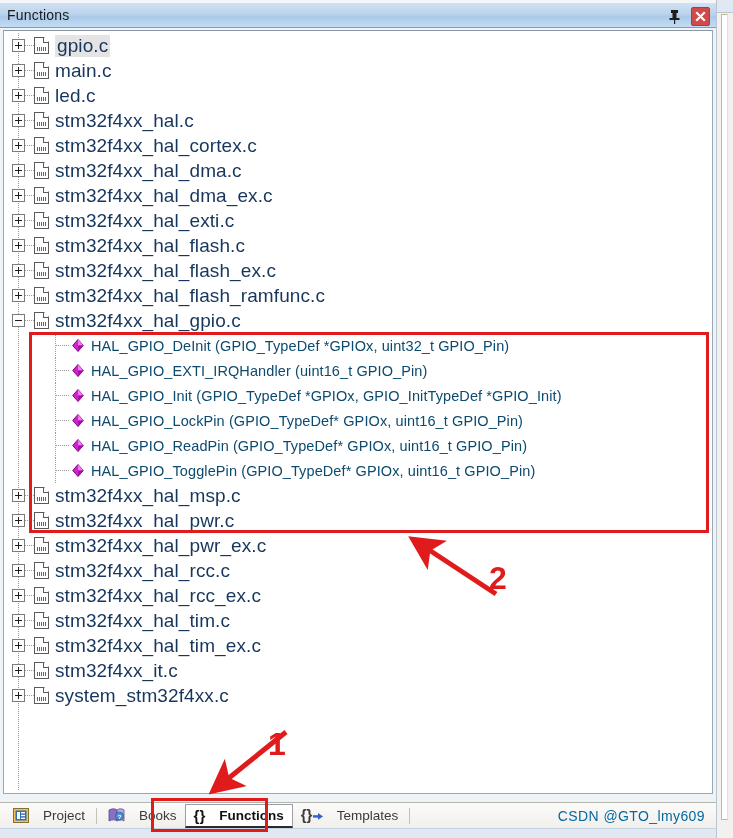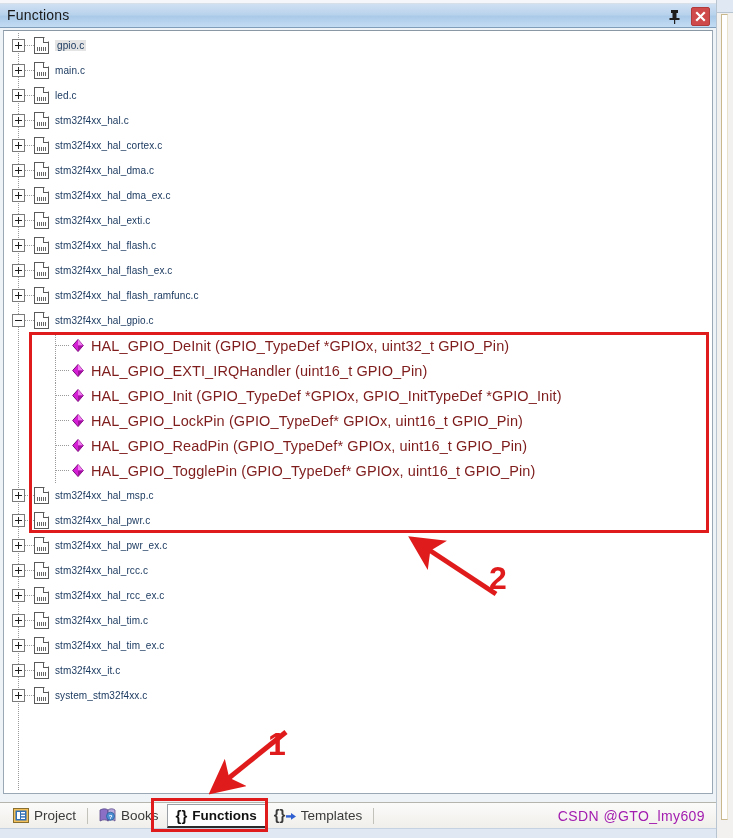--- a/index.html
+++ b/index.html
@@ -98,21 +98,21 @@
 
   .node {
     position: relative;
     height: 25px;
     display: flex;
     align-items: center;
     white-space: nowrap;
     cursor: default;
   }
   .node .label {
-    font-size: 10px;
+    font-size: 19px;
     color: #17365d;
     letter-spacing: .1px;
   }
   .node.selected .label {
     background: #e4e4e4;
     padding: 0 2px;
   }
 
   
   .expander {
@@ -198,21 +198,21 @@
   }
   .diamond {
     position: relative;
     width: 12px; height: 13px;
     flex: 0 0 auto;
     margin: 0 7px 0 2px;
   }
   .diamond svg { display: block; }
   .fn-row .label {
     font-size: 14.5px;
-    color: #7f1d1d;
+    color: #0c4a6e;
     letter-spacing: .1px;
   }
 
   
   #children-block { position: relative; }
 
   
   #red-box {
     position: absolute;
     left: 29px; top: 332px;
@@ -243,21 +243,21 @@
     width: 716px; height: 26px;
     background: linear-gradient(to bottom,#fbfbfa 0%,#f1efeb 100%);
     border-top: 1px solid #b5b5ad;
     display: flex;
     align-items: center;
     padding-left: 5px;
   }
   .tab {
     display: flex;
     align-items: center;
-    gap: 5px;
+    gap: 14px;
     height: 24px;
     padding: 0 8px;
     font-size: 13.5px;
     color: #3a3a3a;
     cursor: pointer;
     white-space: nowrap;
   }
   .tab.active {
     background: #ffffff;
     border: 1px solid #9aa0a6;
@@ -287,21 +287,21 @@
     border: 3px solid #e01b1b;
     pointer-events: none;
     z-index: 21;
   }
 
   
   #watermark {
     position: absolute;
     right: 28px; bottom: 14px;
     font-size: 14px;
-    color: #a21caf;
+    color: #0369a1;
     letter-spacing: .4px;
     z-index: 22;
   }
 
   
   #bottom-strip {
     position: absolute;
     left: 0; bottom: 0;
     width: 716px; height: 10px;
     background: #dfe8f3;

